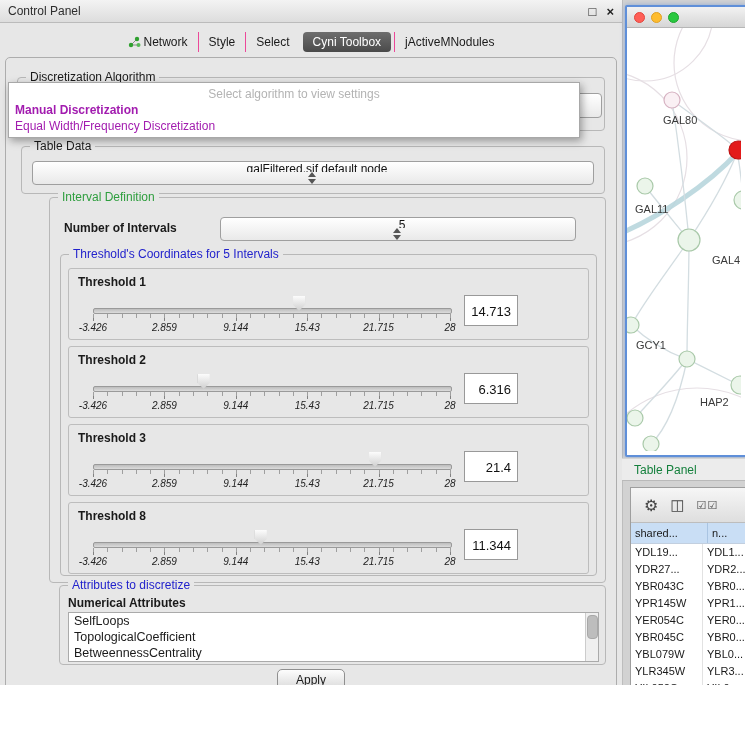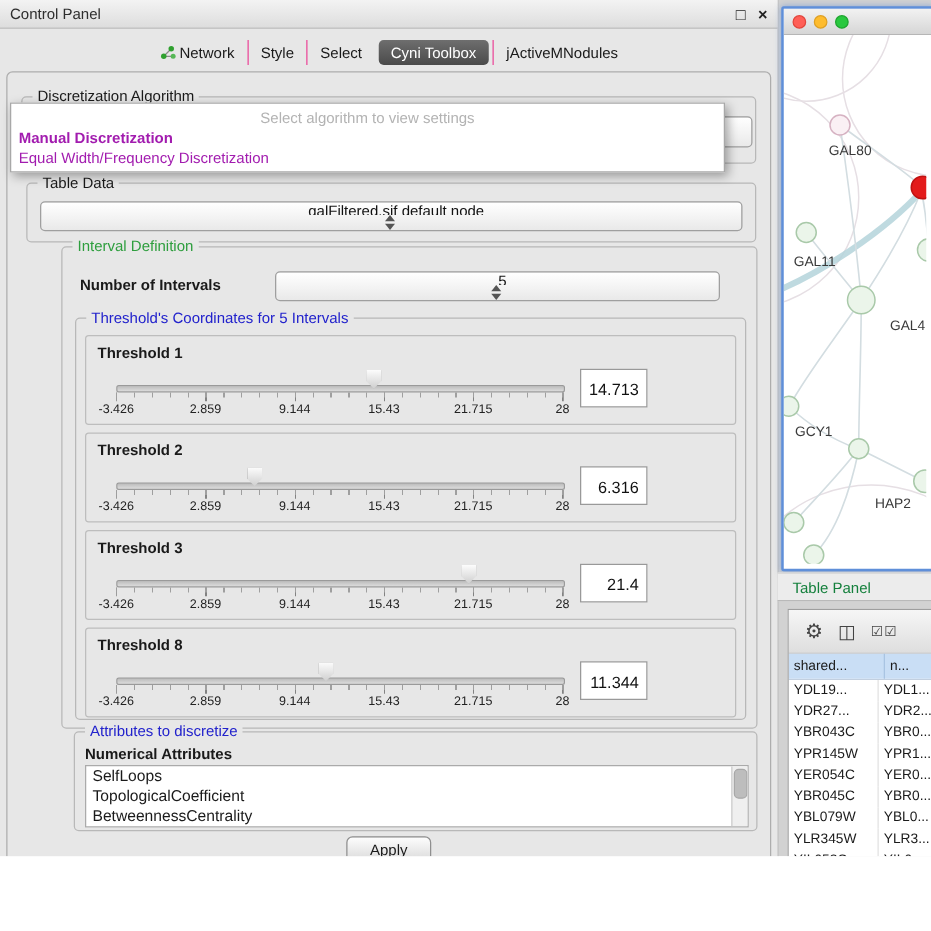--- a/index.html
+++ b/index.html
@@ -60,21 +60,21 @@
   
   .thresh-stack{position:absolute;left:0;top:13px;width:100%;}
   .th-box{position:relative;height:70px;border:1px solid #bdbdbd;border-radius:3px;margin:0 7px 6px 7px;background:#e7e7e7;}
   .th-label{position:absolute;left:9px;top:6px;font-weight:bold;}
   .slider-area{position:absolute;left:24px;top:0;width:357px;height:70px;}
   .track{position:absolute;left:0;top:39px;width:100%;height:4px;background:linear-gradient(#bdbdbd,#dcdcdc);border:1px solid #9a9a9a;border-radius:2px;}
   .ticks{position:absolute;left:0;top:45px;width:358px;height:7px;}
   .ticks .major{position:absolute;left:0;top:0;width:100%;height:7px;background:repeating-linear-gradient(to right,#828282 0 1px,transparent 1px 71.4px);}
   .ticks .minor{position:absolute;left:0;top:0;width:100%;height:4px;background:repeating-linear-gradient(to right,#9f9f9f 0 1px,transparent 1px 14.28px);}
   .ticklabels{position:absolute;left:0;top:53px;width:357px;height:12px;font-size:10px;color:#222;}
-  .ticklabels span{position:absolute;top:0;transform:translateX(-50%);white-space:nowrap;}
+  .ticklabels span{position:absolute;top:0;transform:translateX(-50%);white-space:nowrap;font-style:italic;}
   .thumb{position:absolute;top:27px;width:12px;height:15px;background:linear-gradient(#fcfcfc,#cfcfcf);clip-path:polygon(0 0,100% 0,100% 58%,50% 100%,0 58%);filter:drop-shadow(0 0 1px #777);}
   .value-box{position:absolute;left:395px;top:26px;width:54px;height:31px;line-height:31px;background:#fff;border:1px solid #999;font-size:13px;text-align:right;padding-right:6px;box-sizing:border-box;color:#111;}
 
   
   .attrs-label{position:absolute;left:8px;top:10px;font-weight:bold;}
   .attr-list{position:absolute;left:8px;top:26px;width:529px;height:48px;background:#fff;border:1px solid #aaa;overflow:hidden;}
   .list-item{height:16px;line-height:16px;padding-left:5px;font-size:12.5px;white-space:nowrap;}
   .list-scroll{position:absolute;right:0;top:0;width:12px;height:100%;background:#efefef;border-left:1px solid #ccc;}
   .list-scroll .sthumb{position:absolute;left:1px;top:2px;width:9px;height:22px;background:#bdbdbd;border-radius:4px;border:1px solid #a8a8a8;}
 

